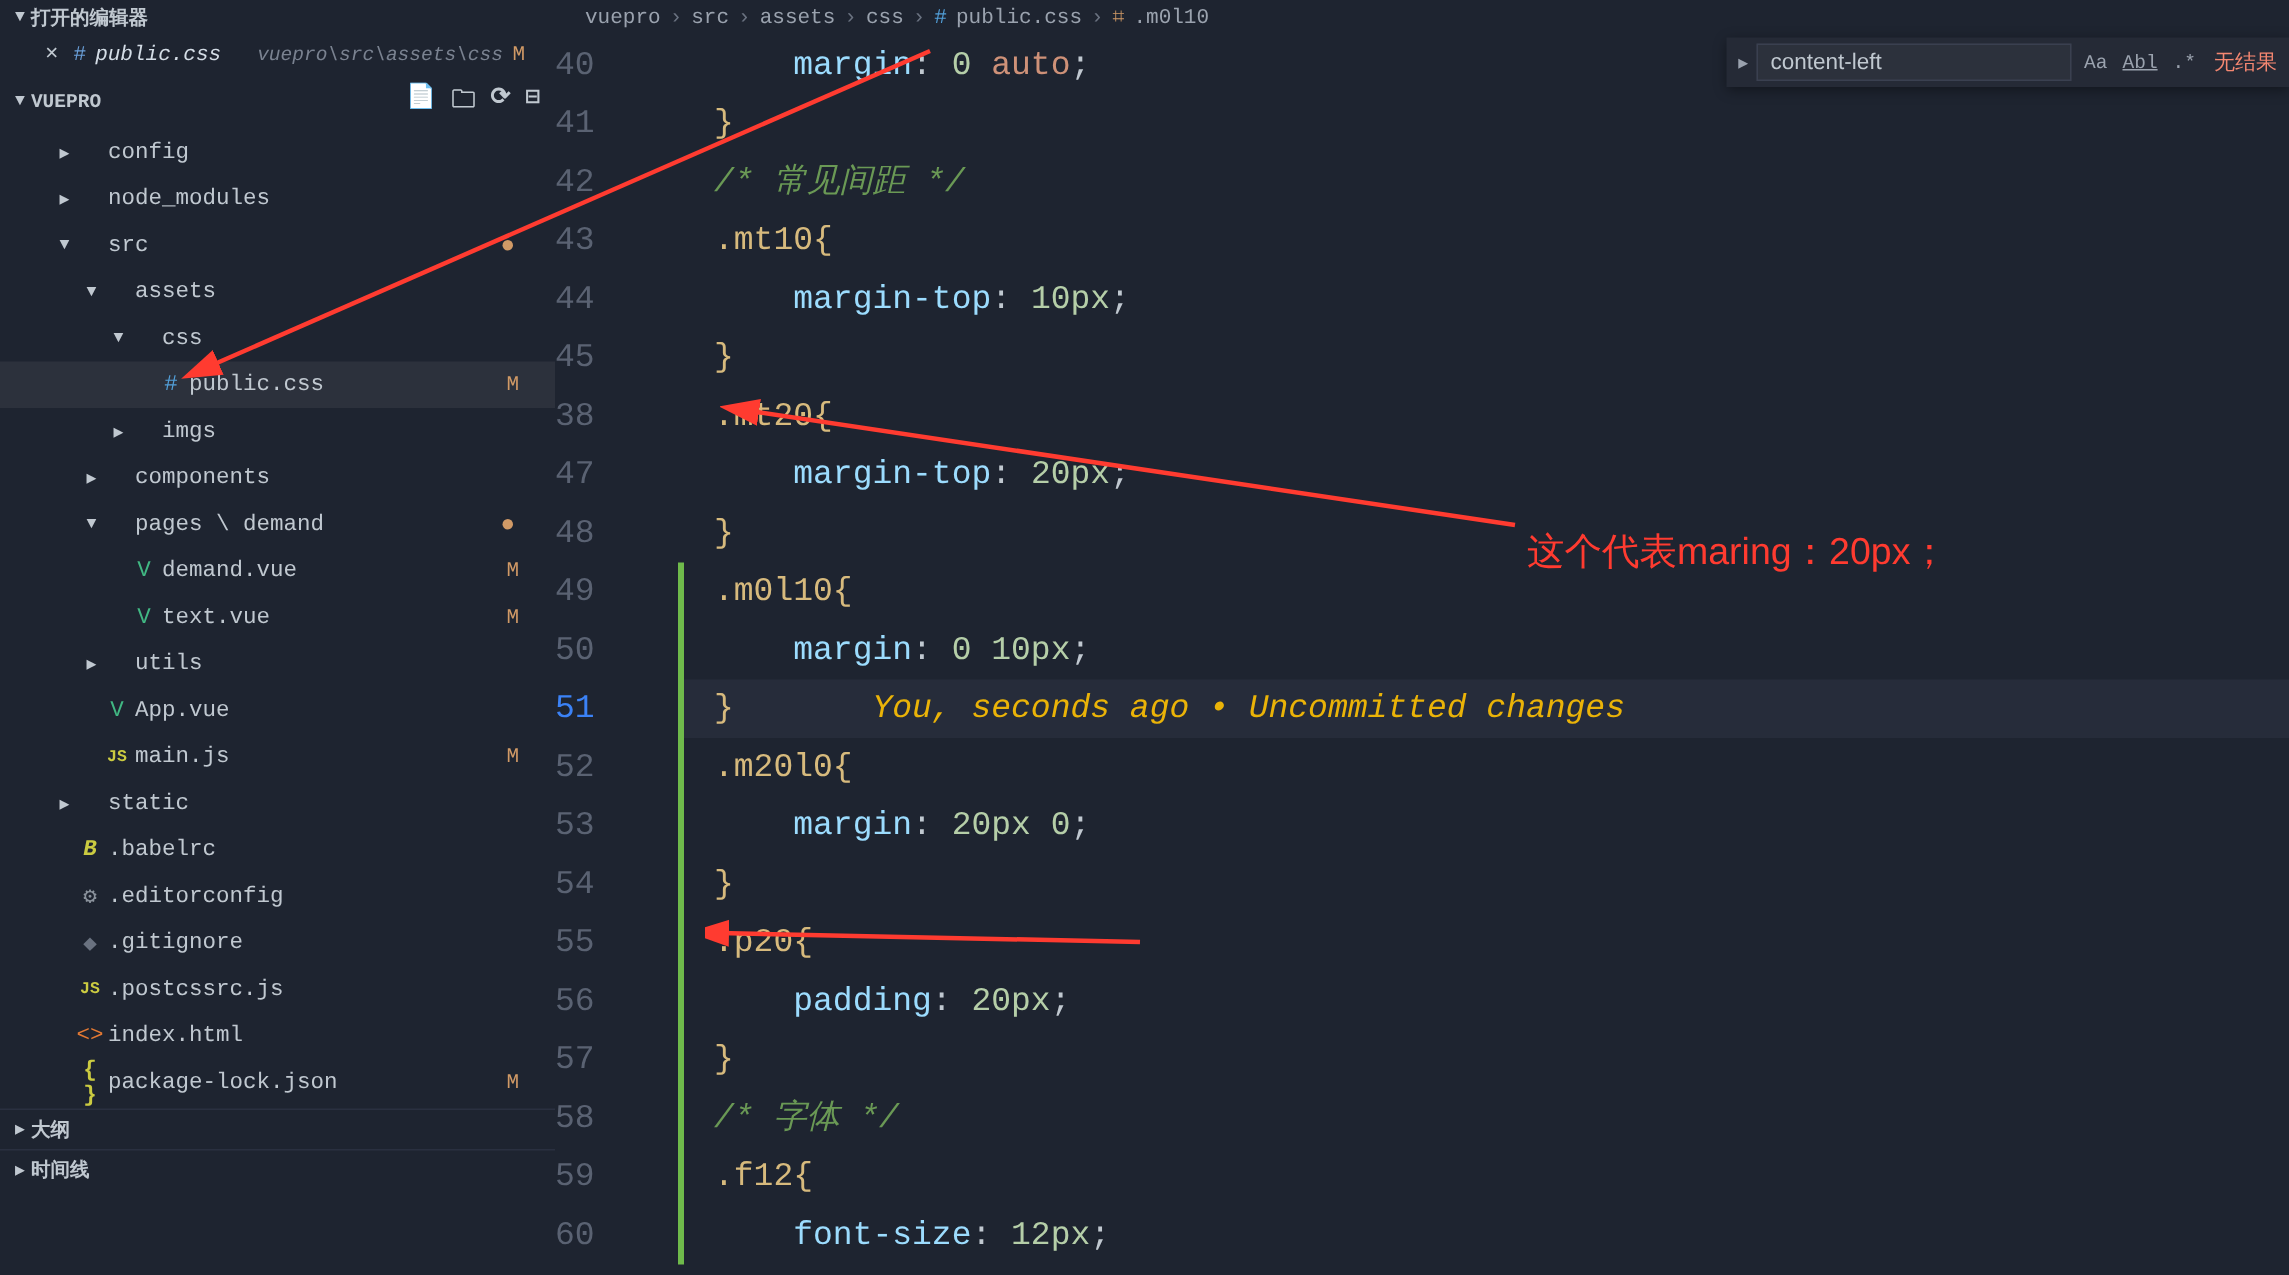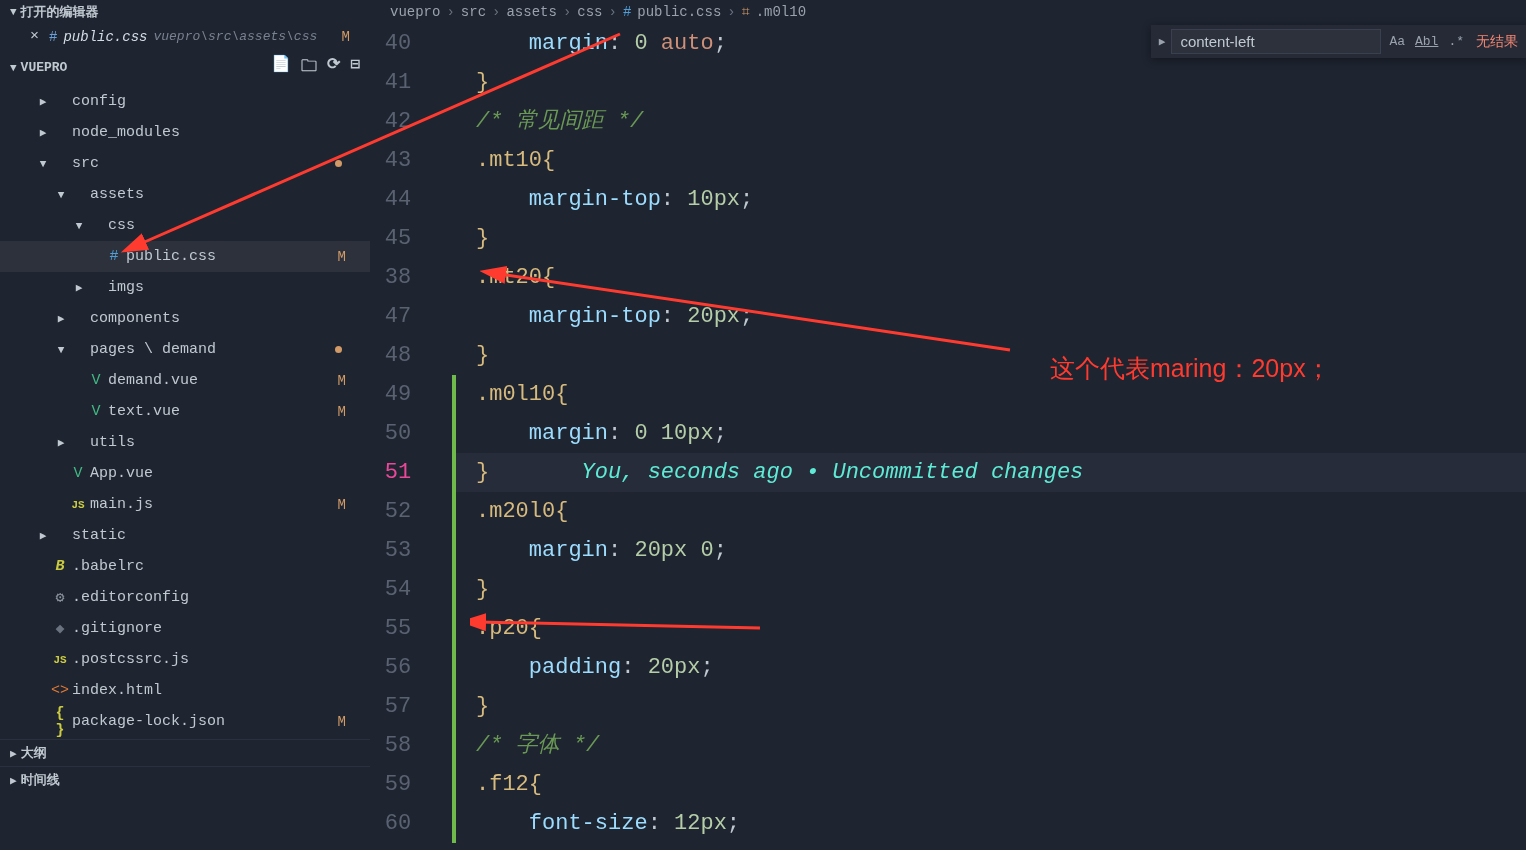--- a/index.html
+++ b/index.html
@@ -33,21 +33,21 @@
 .section-header .chev { margin-right: 4px; font-size: 11px; }
 .open-editors {
   padding: 4px 6px 6px 30px;
   display: flex;
   align-items: center;
   font-size: 14px;
 }
 .open-editors .close-x { margin-right: 10px; color: #c0c8d0; font-size: 15px; }
 .open-editors .file-icon { color: #6a9fd8; margin-right: 6px; }
 .open-editors .fname { color: #d4dde6; font-style: italic; }
-.open-editors .fpath { color: #7a8290; font-style: italic; font-size: 13px; margin-left: 6px; }
+.open-editors .fpath { color: #7a8290; font-style: italic; font-size: 13px; margin-left: 24px; }
 .open-editors .gstat { margin-left: auto; color: #d19a66; margin-right: 14px; }
 .explorer-header {
   display: flex;
   align-items: center;
   padding: 3px 10px;
   font-size: 13px;
   font-weight: bold;
   color: #c0c8d0;
 }
 .explorer-header .chev { margin-right: 4px; font-size: 11px; }
@@ -102,27 +102,27 @@
 
 .editor {
   flex: 1;
   display: flex;
   font-size: 22px;
   line-height: 39px;
   position: relative;
 }
 .gutter {
   width: 82px;
-  text-align: center;
+  text-align: left;
   padding-right: 26px;
   color: #5a6272;
   user-select: none;
 }
 .gutter .ln { height: 39px; }
-.gutter .ln.current { color: #ec4899; }
+.gutter .ln.current { color: #3b82f6; }
 .change-bar {
   width: 4px;
   position: relative;
 }
 .change-bar .added {
   position: absolute;
   left: 0;
   width: 4px;
   background: #6fba4b;
 }
@@ -133,21 +133,21 @@
 }
 .code-line { height: 39px; padding-left: 20px; }
 .code-line.current-line { background: #262c3a; }
 .c-selector { color: #d7ba7d; }
 .c-brace { color: #d7ba7d; }
 .c-prop { color: #9cdcfe; }
 .c-val { color: #ce9178; text-align: center; }
 .c-num { color: #b5cea8; }
 .c-punct { color: #c0c8d0; }
 .c-comment { color: #6a9955; font-style: italic; }
-.c-inline-hint { color: #5eead4; font-style: italic; margin-top: 15px; }
+.c-inline-hint { color: #eab308; font-style: italic; margin-top: 15px; }
 
 .annotation {
   position: absolute;
   color: #ff3b30;
   font-size: 25px;
   font-family: "Microsoft YaHei", sans-serif;
   pointer-events: none;
 }
 .arrow { position: absolute; pointer-events: none; }
 
@@ -392,21 +392,21 @@
 
     <svg class="arrow" style="left:100px;top:582px;width:310px;height:40px">
       <defs>
           <marker id="ah3" markerWidth="10" markerHeight="10" refX="2" refY="3" orient="auto">
             <path d="M0,0 L0,6 L9,3 z" fill="#ff3b30"></path>
           </marker>
         </defs>
       <line x1="290" y1="22" x2="10" y2="16" stroke="#ff3b30" stroke-width="3" marker-end="url(#ah3)"></line>
     </svg>
 
-    <div class="annotation" style="left:680px;top:325px">这个代表maring：20px；</div>
+    <div class="annotation" style="left:648px;top:325px">这个代表maring：20px；</div>
   </div>
 
   <div class="find-bar">
     <span class="expand">▶</span>
     <input value="content-left" style="">
     <span class="opt">Aa</span>
     <span class="opt underline">Abl</span>
     <span class="opt">.*</span>
     <span class="noresult">无结果</span>
   </div>

